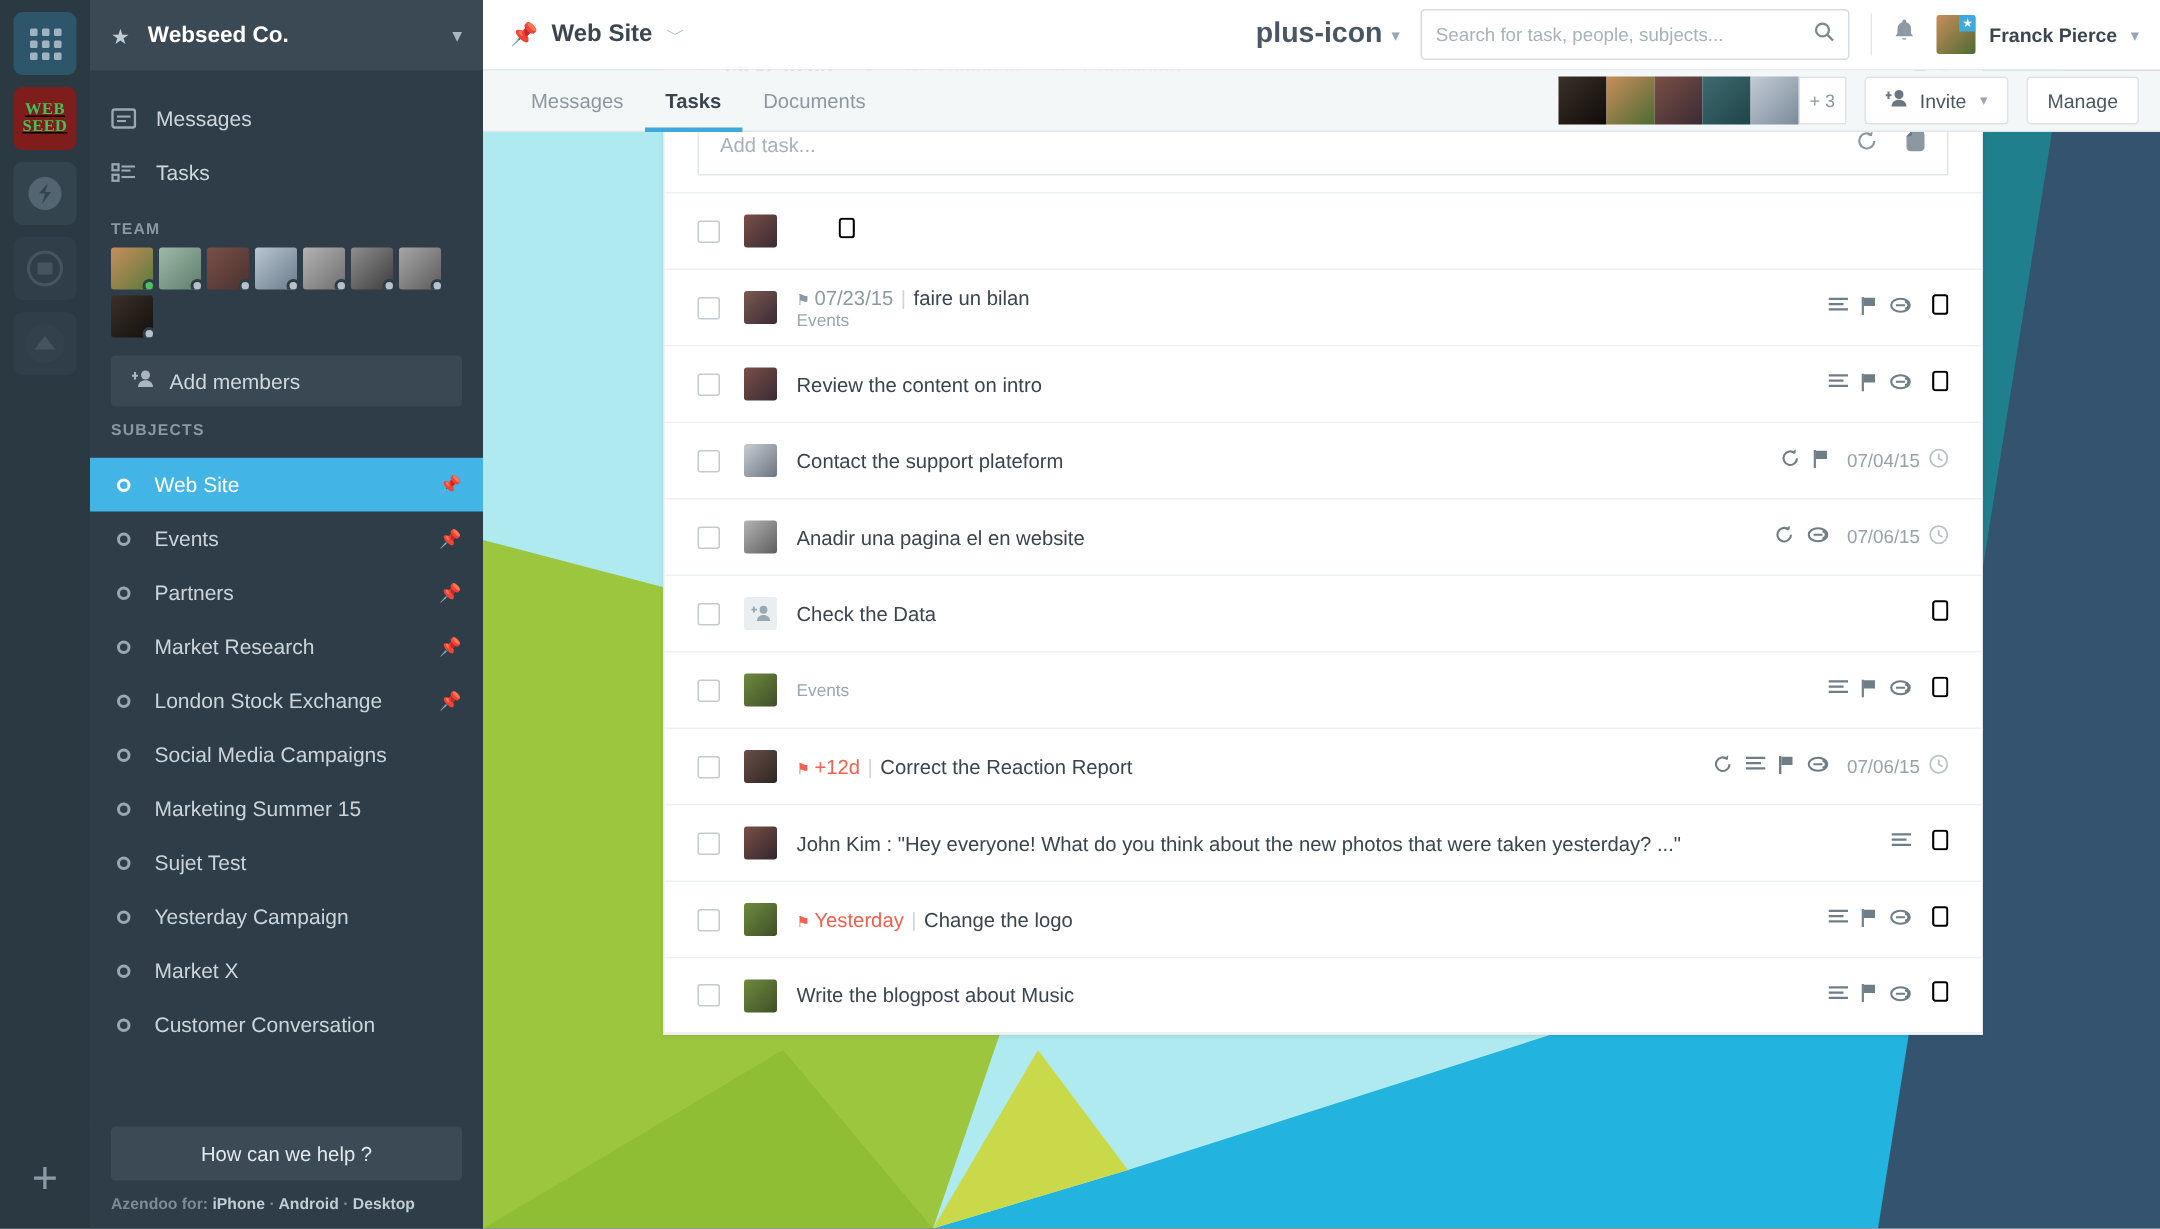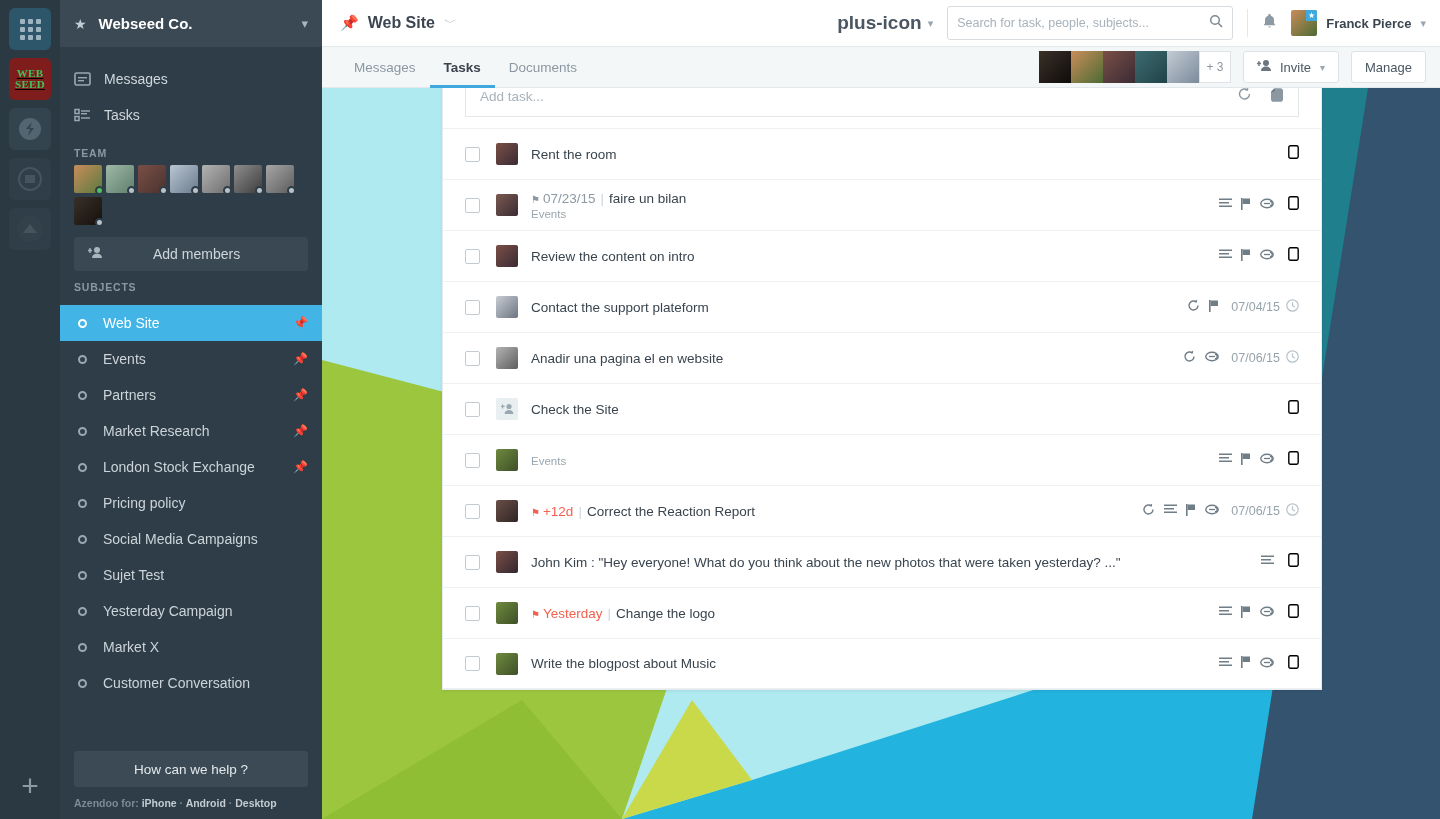--- a/index.html
+++ b/index.html
@@ -66,21 +66,21 @@
   .team-grid { display: flex; flex-wrap: wrap; gap: 4px; padding: 0 14px; max-width: 248px; }
   .av { width: 28px; height: 28px; border-radius: 2px; position: relative; overflow: hidden; }
   .av .dot {
     position: absolute; right: -2px; bottom: -2px; width: 9px; height: 9px;
     border-radius: 50%; background: #b9c2c8; border: 2px solid #2e3d47;
   }
   .av .dot.on { background: #4ec15f; }
   .addmembers {
     margin: 12px 14px 0 14px; height: 34px; background: #394852; border-radius: 3px;
     display: flex; align-items: center; padding: 0 14px; color: #cfd7dc;
-    font-size: 14px; cursor: pointer; gap: 40px;
+    font-size: 14px; cursor: pointer;
   }
   .addmembers .ic { margin-right: 10px; color: #aab6bd; font-size: 13px; }
 
   .subjects { margin-top: 6px; flex: 1; overflow: hidden; position: relative; }
   .subj {
     height: 36px; display: flex; align-items: center; padding: 0 14px 0 14px;
     color: #ccd4da; font-size: 14px; cursor: pointer;
   }
   .subj.active { background: #42b4e6; color: #fff; }
   .subj .ring {
@@ -362,25 +362,25 @@
           <span class="nm">Market Research</span>
           <span class="pin">📌</span>
         </div>
         <div class="subj">
           <span class="ring"></span>
           <span class="nm">London Stock Exchange</span>
           <span class="pin">📌</span>
         </div>
         <div class="subj">
           <span class="ring"></span>
-          <span class="nm">Pricing policy</span>
-        </div>
-        <div class="subj">
-          <span class="ring"></span>
           <span class="nm">Social Media Campaigns</span>
+        </div>
+        <div class="subj">
+          <span class="ring"></span>
+          <span class="nm">Marketing Summer 15</span>
         </div>
         <div class="subj">
           <span class="ring"></span>
           <span class="nm">Sujet Test</span>
         </div>
         <div class="subj">
           <span class="ring"></span>
           <span class="nm">Yesterday Campaign</span>
         </div>
         <div class="subj">
@@ -524,23 +524,20 @@
                 <path d="M4.6 1.2 1 4.8v7.4c0 1.6 1.1 2.6 2.7 2.6h6.6c1.6 0 2.7-1 2.7-2.6V3.8c0-1.6-1.1-2.6-2.7-2.6z" fill="#8b98a2"></path>
                 <path d="M4.6 1.2 1 4.8h2.6c.6 0 1-.4 1-1z" fill="#6b7780"></path>
               </svg>
           </span>
         </div>
 
         <div class="rows">
             <div class="row">
               <span class="cbx"></span>
               <span class="ravatar" style="background: linear-gradient(135deg, rgb(122, 79, 70), rgb(58, 43, 52));"></span>
-              <div class="rbody">
-                <div class="rtitle"><span>Rent the room</span></div>
-              </div>
               <div class="ricons"></div>
               <span class="i light" style="margin-left: 14px;"><svg width="11" height="14" viewBox="0 0 11 14">
                   <rect x="0.8" y="0.8" width="9.4" height="12.4" rx="1.6" fill="none" stroke="currentColor" stroke-width="1.4"></rect>
                 </svg></span>
             </div>
             <div class="row">
               <span class="cbx"></span>
               <span class="ravatar" style="background: linear-gradient(135deg, rgb(122, 90, 80), rgb(58, 43, 52));"></span>
               <div class="rbody">
                 <div class="rtitle"><span class="flag gray">⚑</span><span class="rdue">07/23/15</span><span class="vbar">|</span><span>faire un bilan</span></div>
@@ -640,21 +637,21 @@
             <div class="row">
               <span class="cbx"></span>
               <span class="ravatar empty">
                 <svg width="13" height="12" viewBox="0 0 13 12">
                   <circle cx="8" cy="3.5" r="2.6" fill="#9aa8b1"></circle>
                   <path d="M3.6 11c0-2.5 2-4 4.4-4s4.4 1.5 4.4 4z" fill="#9aa8b1"></path>
                   <path d="M1.6 1.4v4M-0.3 3.4h4" stroke="#9aa8b1" stroke-width="1.2"></path>
                 </svg>
               </span>
               <div class="rbody">
-                <div class="rtitle"><span>Check the Site</span></div>
+                <div class="rtitle"><span>Check the Data</span></div>
               </div>
               <div class="ricons"></div>
               <span class="i light" style="margin-left: 14px;"><svg width="11" height="14" viewBox="0 0 11 14">
                   <rect x="0.8" y="0.8" width="9.4" height="12.4" rx="1.6" fill="none" stroke="currentColor" stroke-width="1.4"></rect>
                 </svg></span>
             </div>
             <div class="row">
               <span class="cbx"></span>
               <span class="ravatar" style="background: linear-gradient(135deg, rgb(110, 138, 62), rgb(63, 79, 40));"></span>
               <div class="rbody">

